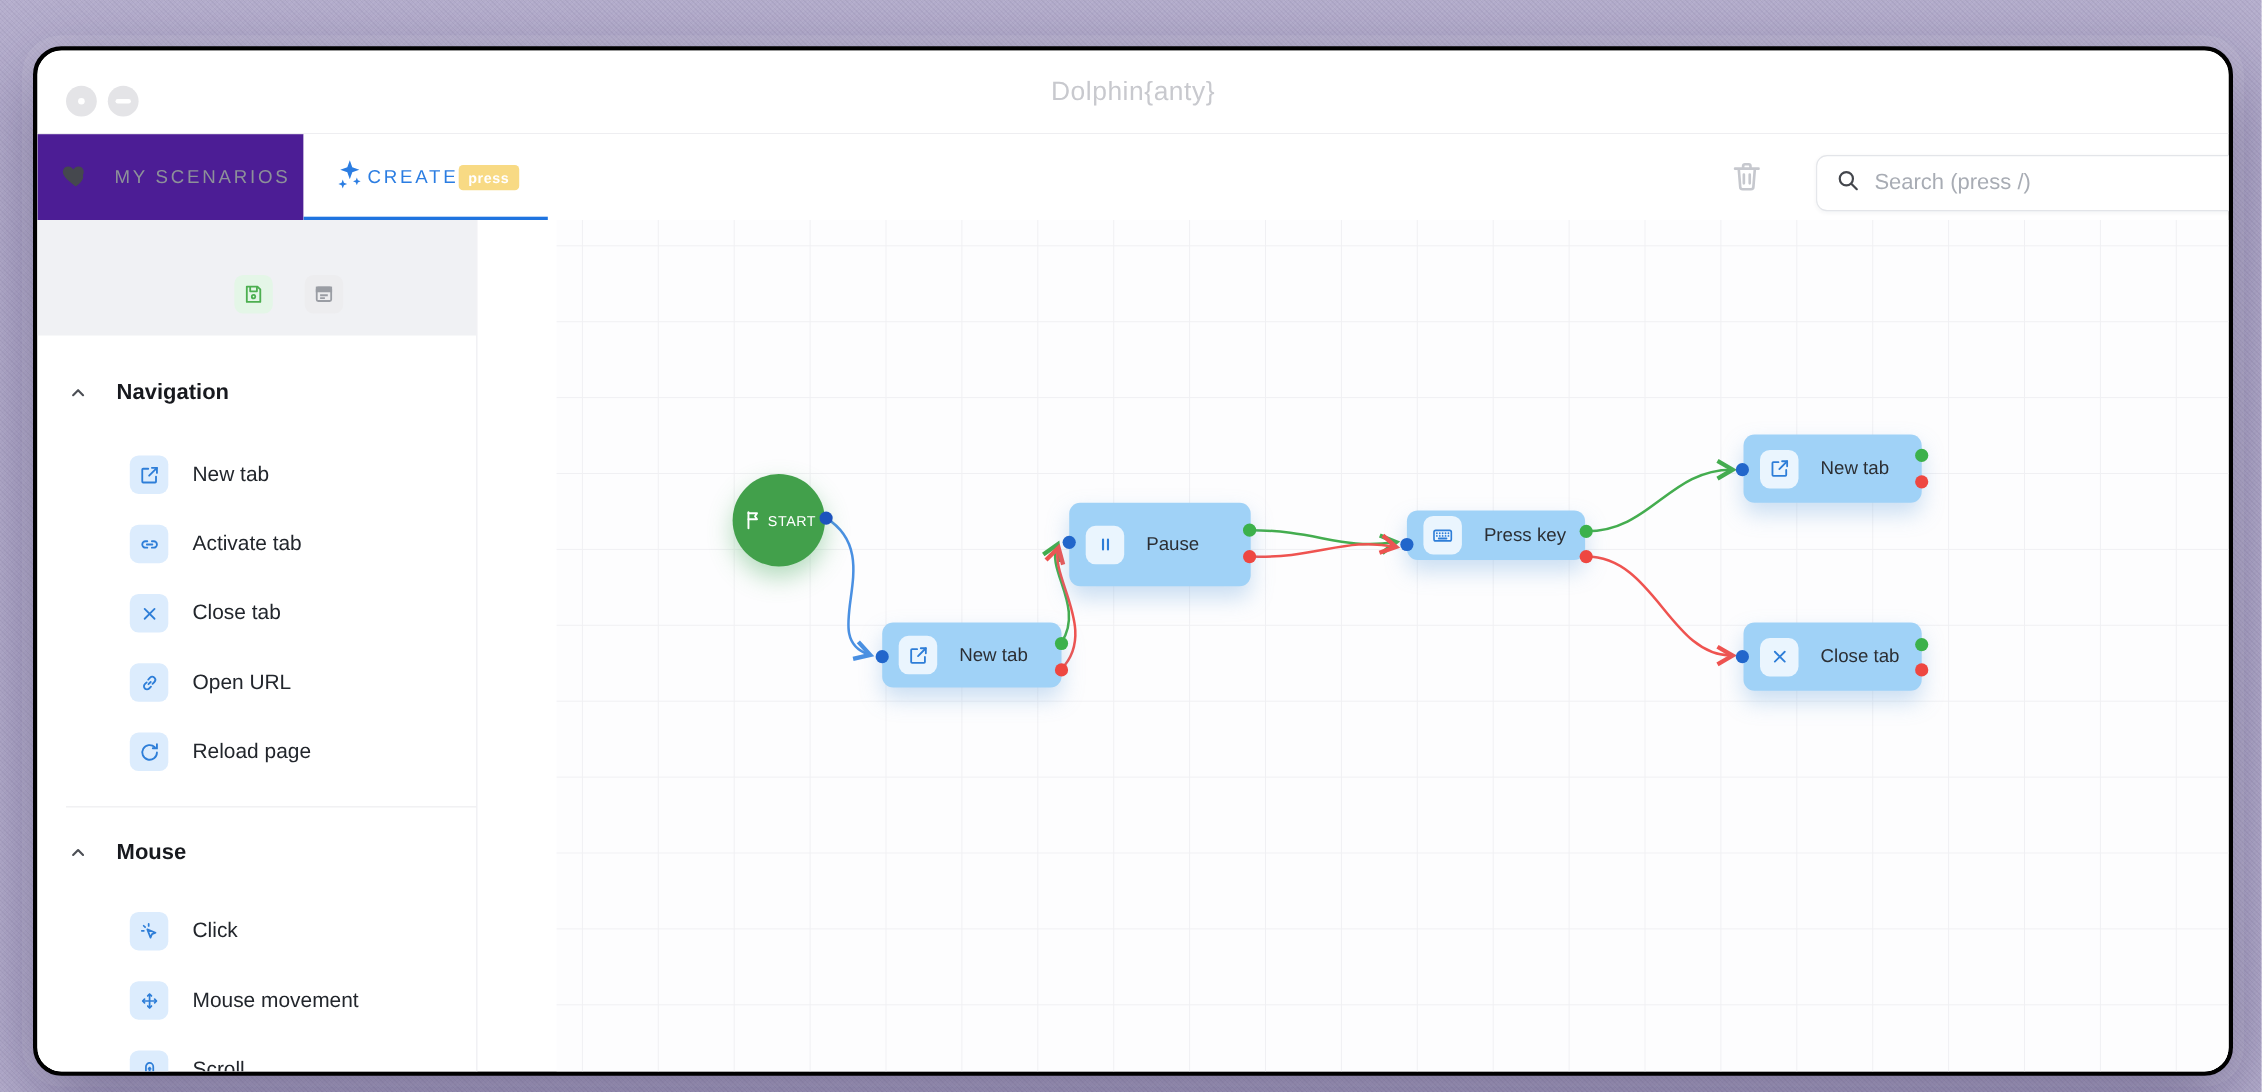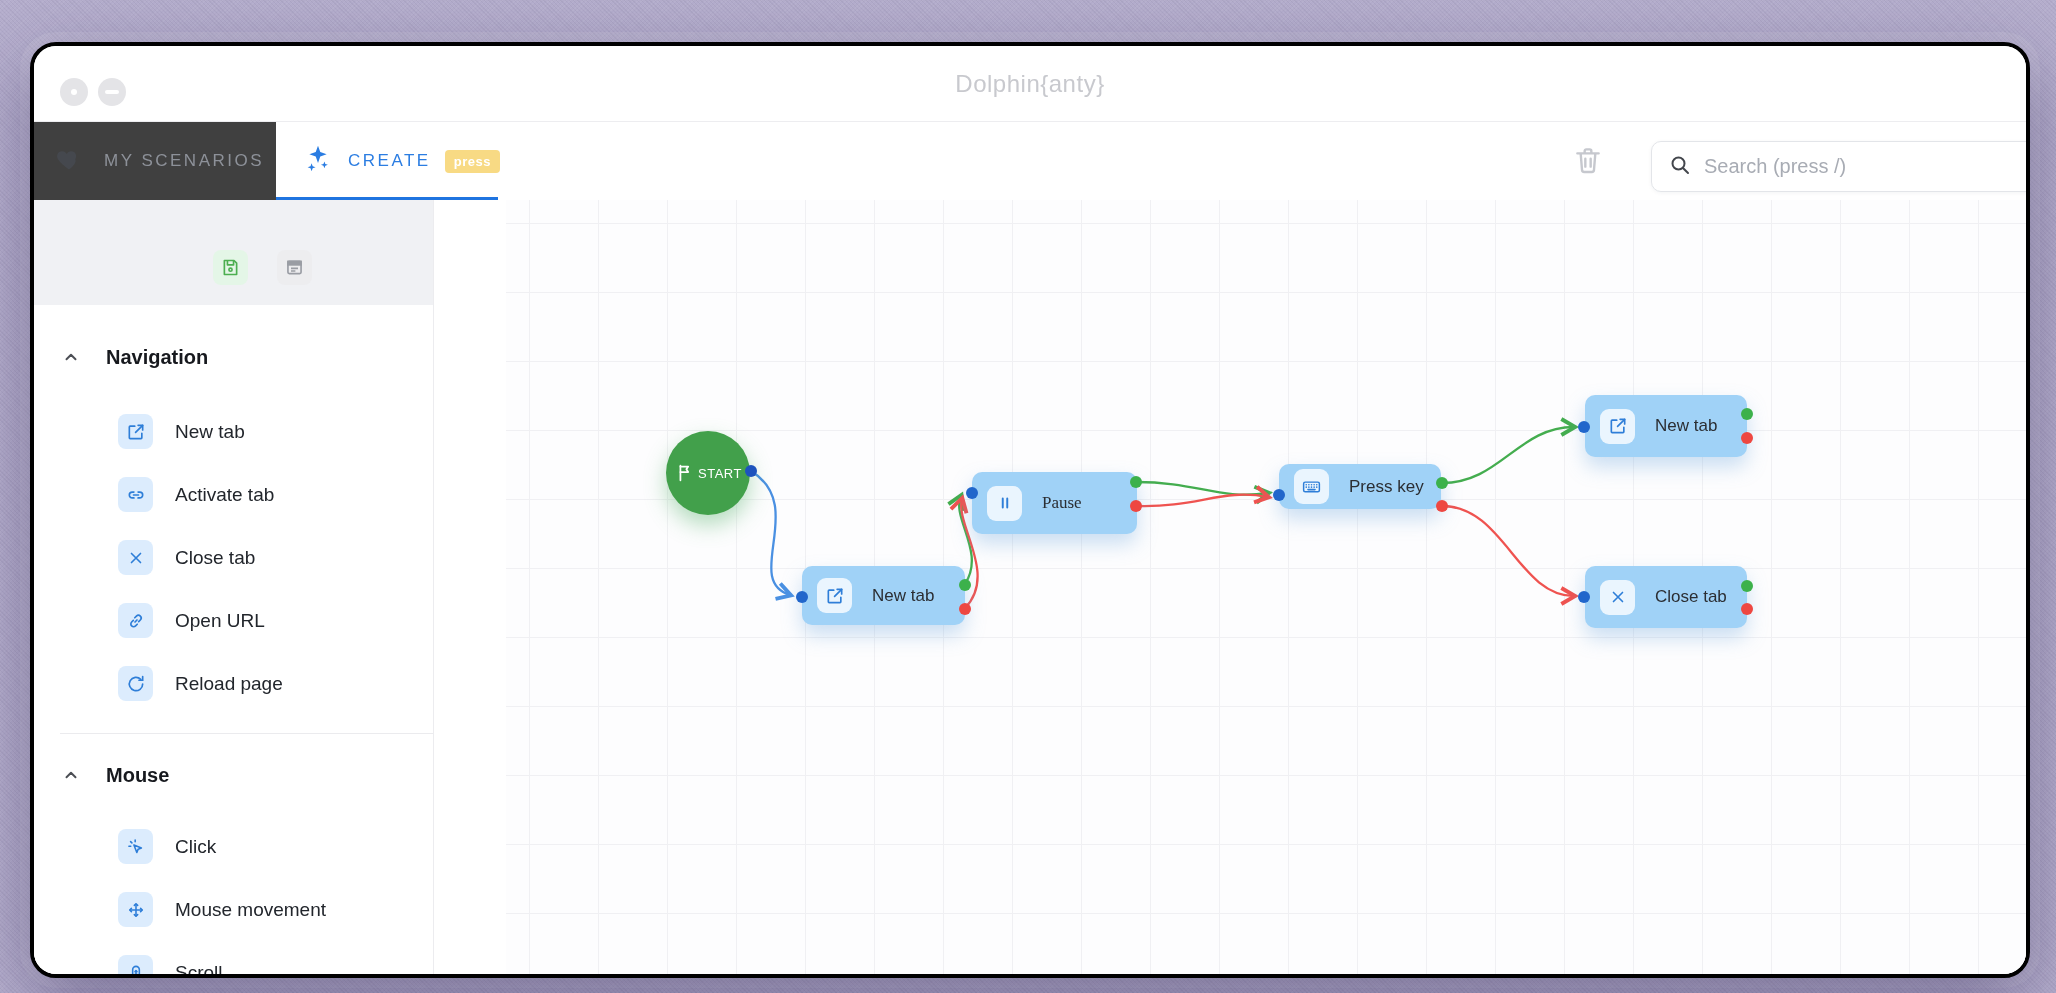--- a/index.html
+++ b/index.html
@@ -26,25 +26,25 @@
     background:#fff; border-bottom:1px solid #ededf0; }
   .win-btn { position:absolute; top:32px; width:28px; height:28px; border-radius:50%; background:#e4e4e7; }
   .win-btn.b1 { left:26px; } .win-btn.b2 { left:64px; }
   .win-btn .dot { position:absolute; left:11px; top:11px; width:6px; height:6px; border-radius:50%; background:#fff; }
   .win-btn .minus { position:absolute; left:7px; top:12px; width:14px; height:4px; border-radius:2px; background:#fff; }
   .title { position:absolute; left:0; right:0; top:0; height:76px; display:flex; align-items:center; justify-content:center;
     color:#c8c9ce; font-size:24px; letter-spacing:.5px; }
 
   
   .tabrow { position:absolute; left:0; top:76px; width:100%; height:78px; background:#fff; }
-  .tab-scen { position:absolute; left:0; top:0; width:242px; height:78px; background:#404040;
+  .tab-scen { position:absolute; left:0; top:0; width:242px; height:78px; background:#4c1d95;
     display:flex; align-items:center; gap:20px; padding-left:20px; cursor:pointer; }
   .tab-scen .lbl { color:#8d9199; font-size:17px; letter-spacing:2.5px; font-weight:500; }
   .tab-create { position:absolute; left:242px; top:0; width:222px; height:78px; background:#fff;
-    display:flex; align-items:center; gap:14px; padding-left:26px; cursor:pointer; }
+    display:flex; align-items:center; padding-left:26px; cursor:pointer; }
   .tab-create .lbl { color:#2b7de2; font-size:17px; letter-spacing:2.5px; font-weight:500; }
   .tab-create .underline { position:absolute; left:0; bottom:0; width:100%; height:3px; background:#1f74e0; }
   .beta { background:#f8da84; color:#fff; font-size:13px; font-weight:bold; padding:4px 9px; border-radius:4px; letter-spacing:.5px; }
   .trash { position:absolute; left:1538px; top:22px; width:32px; height:32px; }
   .search { position:absolute; left:1581px; top:19px; width:415px; height:51px; background:#fff;
     border:1px solid #e3e5e9; border-radius:10px; box-shadow:0 1px 4px rgba(20,30,60,.05);
     display:flex; align-items:center; gap:12px; padding:0 16px;margin-left:36px; }
   .search input { border:none; outline:none; flex:1; font-size:20px; color:#3a3d43;
     font-family:"Liberation Sans",sans-serif; background:transparent; }
   .search input::placeholder { color:#a8acb4; }
@@ -304,21 +304,21 @@
                 <path d="M14.5 4H20v5.5"></path>
                 <path d="M20 4l-8.5 8.5"></path>
               </svg>
           </span>
           <span class="lbl">New tab</span>
         </div>
         <div class="port in" style="left:290px; top:391px;"></div>
         <div class="port ok" style="left:453px; top:379px;"></div>
         <div class="port err" style="left:453px; top:403px;"></div>
 
-        <div class="node" style="left:466px; top:272px; width:165px; height:62px;font-family:Liberation Serif, serif;">
+        <div class="node" style="left:466px; top:257px; width:165px; height:76px;">
           <span class="chip">
             <svg width="18" height="18" viewBox="0 0 24 24" fill="none" stroke="#2e7ed8" stroke-width="2.6" stroke-linecap="round">
                 <path d="M9 6v12M15 6v12"></path>
               </svg>
           </span>
           <span class="lbl">Pause</span>
         </div>
         <div class="port in" style="left:460px; top:287px;"></div>
         <div class="port ok" style="left:624px; top:276px;"></div>
         <div class="port err" style="left:624px; top:300px;"></div>

